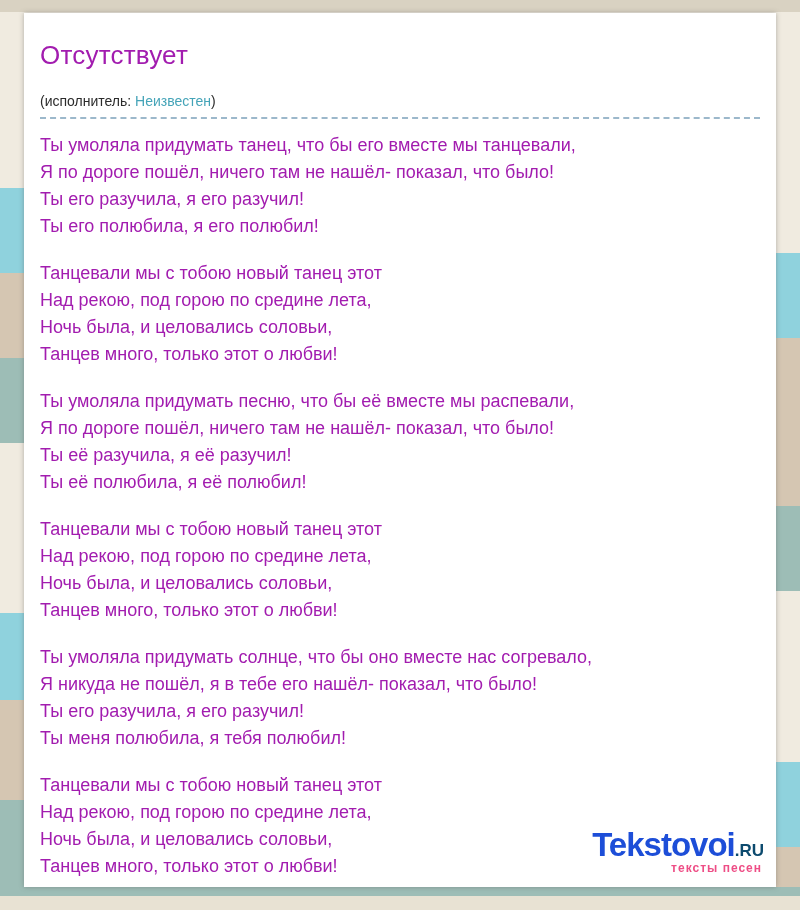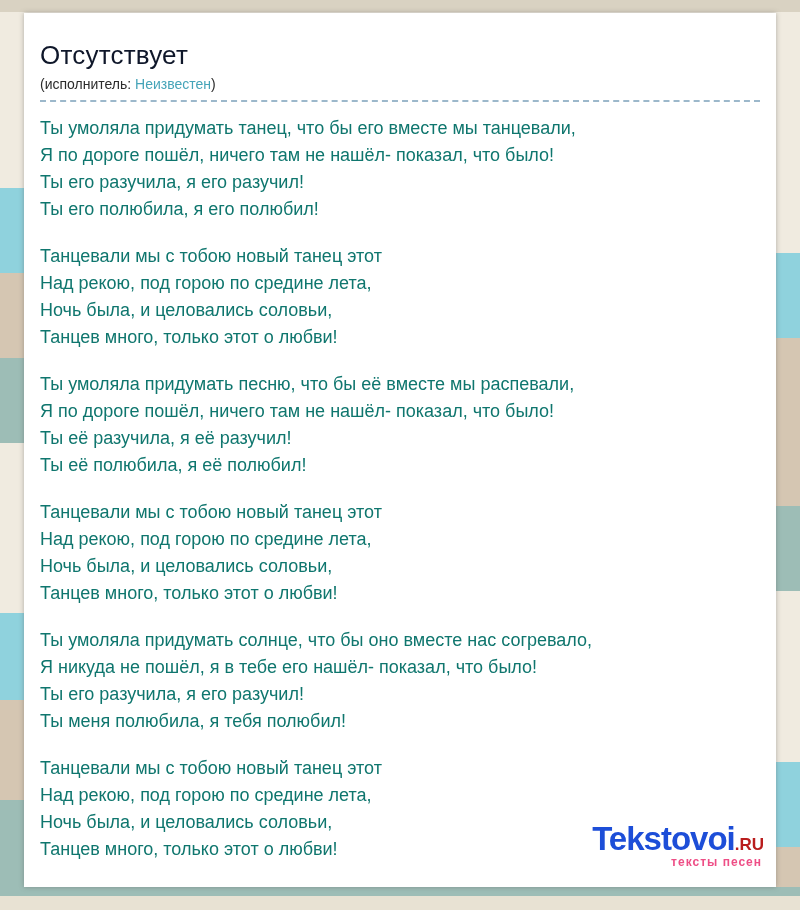--- a/index.html
+++ b/index.html
@@ -70,23 +70,23 @@
     width: 752px;
     height: 874px;
     background: #ffffff;
     box-shadow: 0 0 5px rgba(90, 90, 90, 0.45);
     padding: 28px 16px 0 16px;
   }
 
   .song-title {
     font-size: 26px;
     font-weight: normal;
-    color: #0f172a;
+    color: #a21caf;
     line-height: 1.12;
-    margin-bottom: 3px;
+    margin-bottom: 20px;
     letter-spacing: 0.2px;
   }
   .artist-line {
     font-size: 14px;
     color: #2b2b2b;
     line-height: 22px;
   }
   .artist-link {
     color: #45a4b8;
     text-decoration: none;
@@ -94,21 +94,21 @@
   }
   .divider {
     border-bottom: 2px dashed #9cb8cb;
     margin-top: 5px;
   }
 
   .lyrics {
     margin-top: 13px;
     font-size: 18px;
     line-height: 27px;
-    color: #0f766e;
+    color: #a21caf;
   }
   .stanza {
     white-space: pre-line;
     margin-bottom: 20px;
   }
 
   .logo {
     position: absolute;
     right: 12px;
     bottom: 0px;
@@ -118,31 +118,31 @@
   }
   .logo-main {
     font-size: 33px;
     font-weight: bold;
     color: #1d4ed8;
     letter-spacing: -1px;
   }
   .logo-tld {
     font-size: 17px;
     font-weight: bold;
-    color: #b91c1c;
+    color: #0c4a6e;
     letter-spacing: 0;
   }
   .logo-tagline {
     font-size: 12px;
     font-weight: bold;
     color: #ee4e86;
     letter-spacing: 1px;
     margin-top: 1px;
     padding-right: 2px;
-    margin-bottom: 19px;
+    margin-bottom: 13px;
   }
 </style>
 </head>
 <body>
 
 <div class="page">
 
   <div class="bg-col left"></div>
   <div class="bg-col right"></div>
   <div class="bg-top-band"></div>

